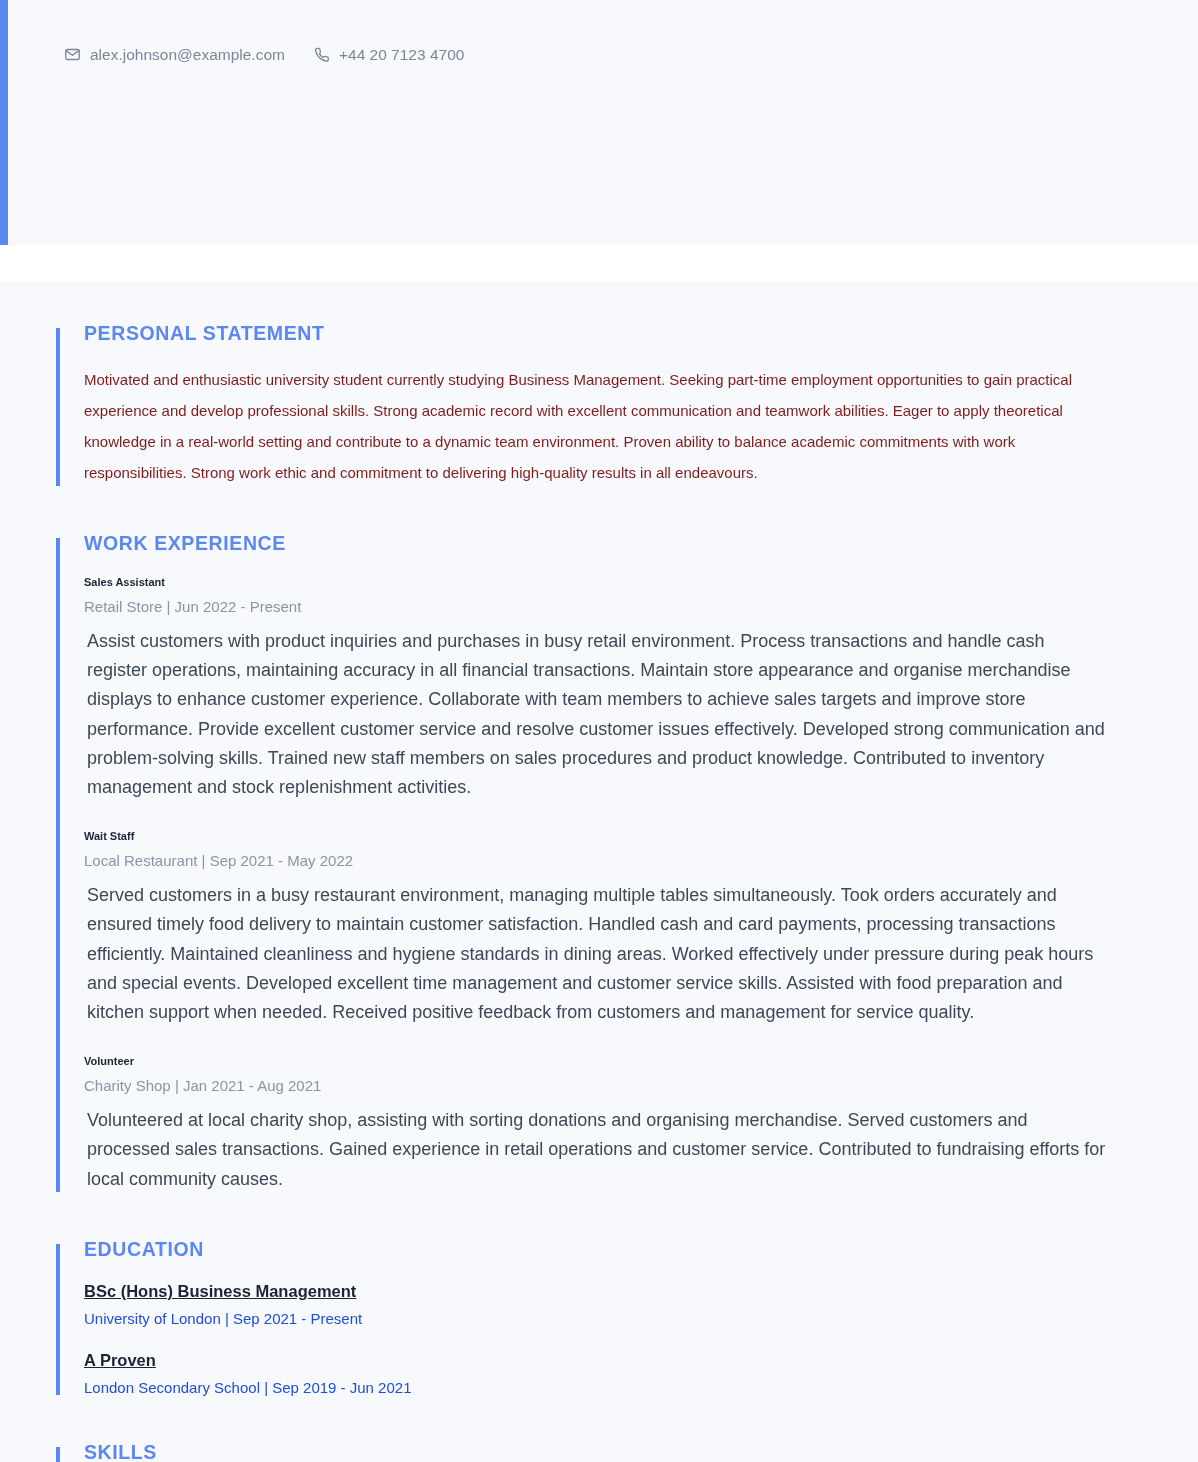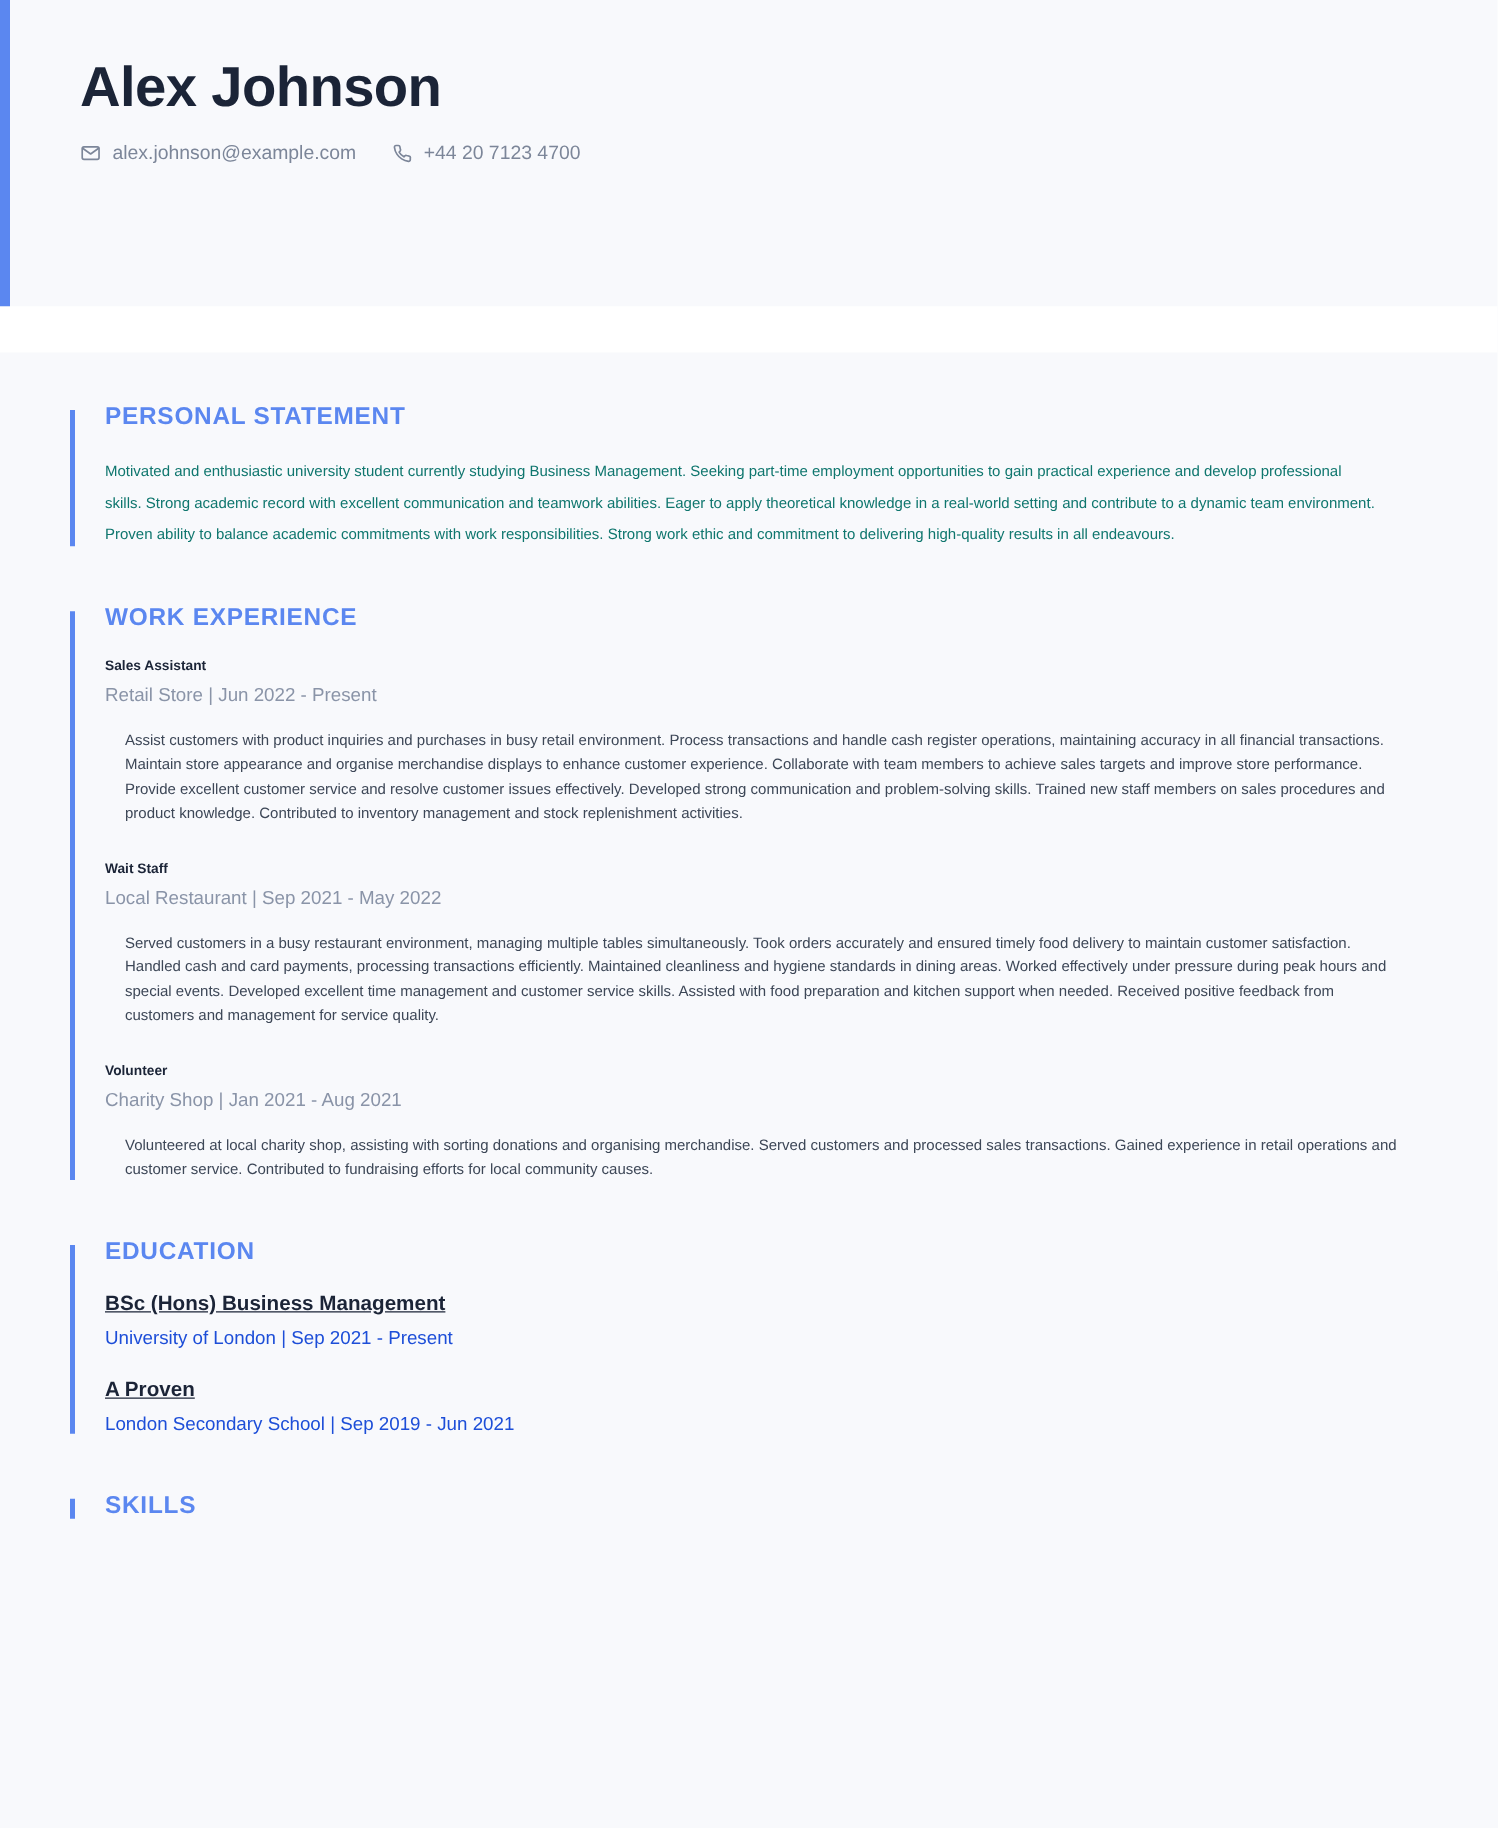--- a/index.html
+++ b/index.html
@@ -99,47 +99,47 @@
     font-size: 19.5px;
     font-weight: bold;
     letter-spacing: 0.6px;
     color: #5b87f0;
     text-transform: uppercase;
     margin: 0 0 20px 0;
     line-height: 1.2;
   }
 
   .statement-text {
-    font-size: 12px;
+    font-size: 15px;
     line-height: 2.05;
-    color: #0f766e;
+    color: #7f1d1d;
     margin: 0;
     max-width: 1020px;
   }
 
   .entry { margin-bottom: 28px; }
   .entry:last-child { margin-bottom: 0; }
   .entry-role {
     font-size: 11px;
     font-weight: bold;
     color: #1b2437;
     margin: 0 0 7px 0;
     line-height: 1.25;
   }
   .entry-meta {
     font-size: 15px;
     color: #8a94a8;
     margin: 0 0 11px 0;
     line-height: 1.3;
   }
   .entry-desc {
-    font-size: 12px;
+    font-size: 18px;
     line-height: 1.62;
     color: #3d4757;
-    margin: 16px;
+    margin: 3px;
     max-width: 1022px;
   }
 
   .edu-entry { margin-bottom: 22px; }
   .edu-entry:last-child { margin-bottom: 0; }
   .edu-degree {
     font-size: 16.5px;
     font-weight: bold;
     color: #1b2437;
     margin: 0 0 7px 0;
@@ -160,21 +160,20 @@
     margin: 0;
     max-width: 1000px;
   }
 </style>
 </head>
 <body>
 
 <div class="cv-page">
 
   <header class="cv-header">
-    <h1 class="cv-name">Alex Johnson</h1>
 
     <div class="cv-contact">
       <div class="contact-item">
         <span>
           <svg width="17" height="17" viewBox="0 0 24 24" fill="none" stroke="#7c8699" stroke-width="1.9" stroke-linecap="round" stroke-linejoin="round">
             <rect x="2.5" y="5" width="19" height="14" rx="2"></rect>
             <path d="M3 6.5l9 6.5 9-6.5"></path>
           </svg>
         </span>
         <span class="contact-text">alex.johnson@example.com</span>

